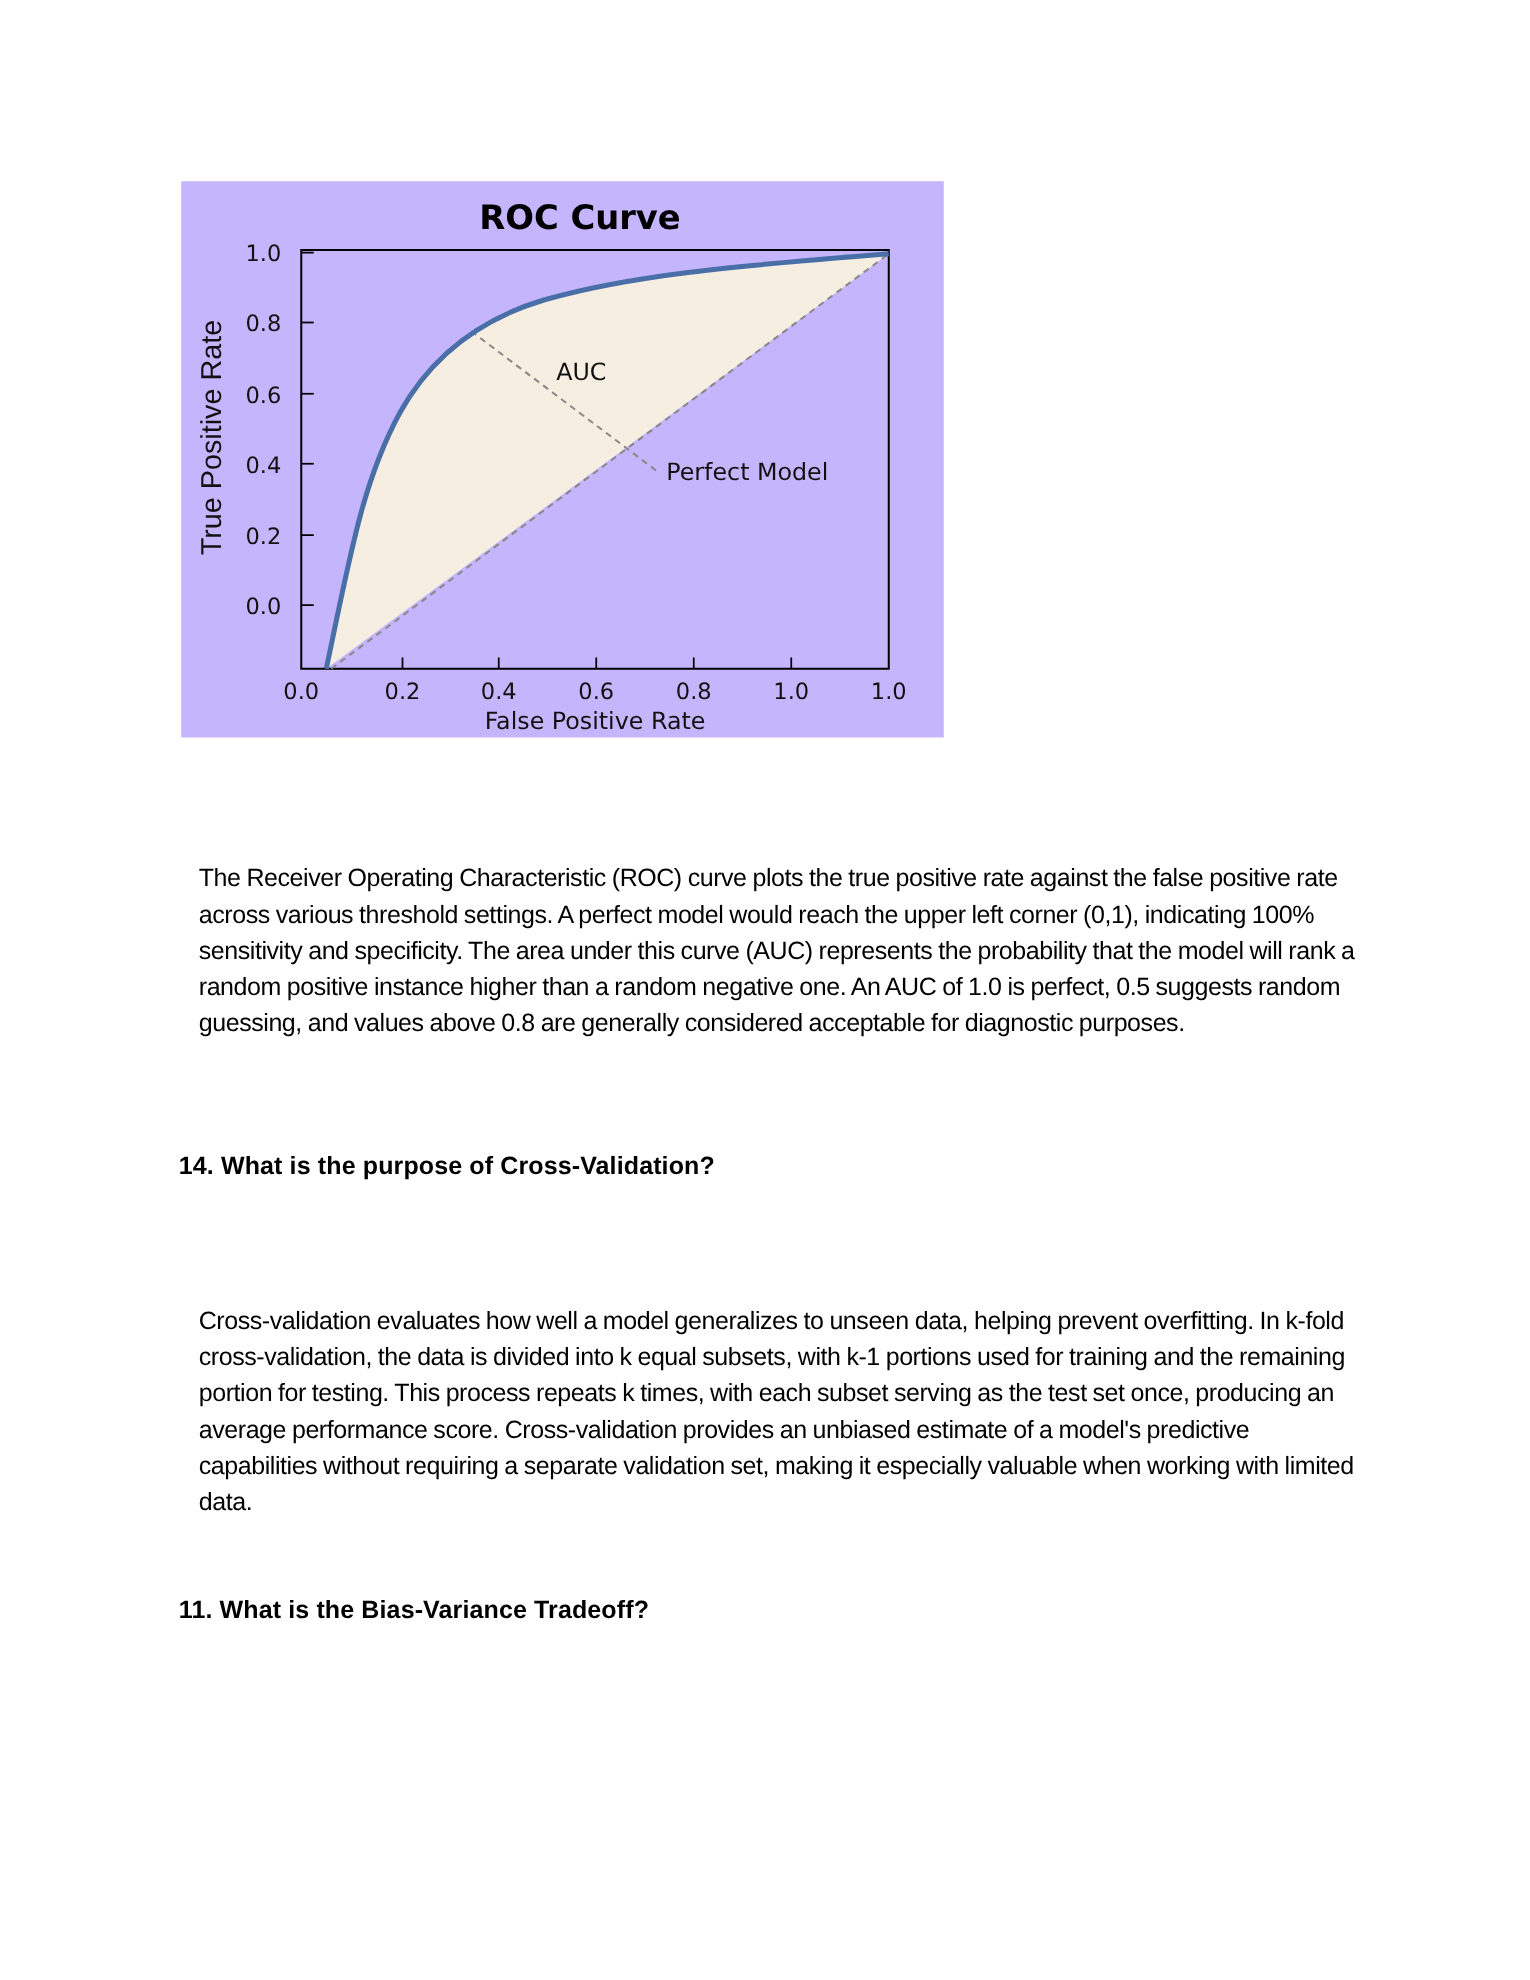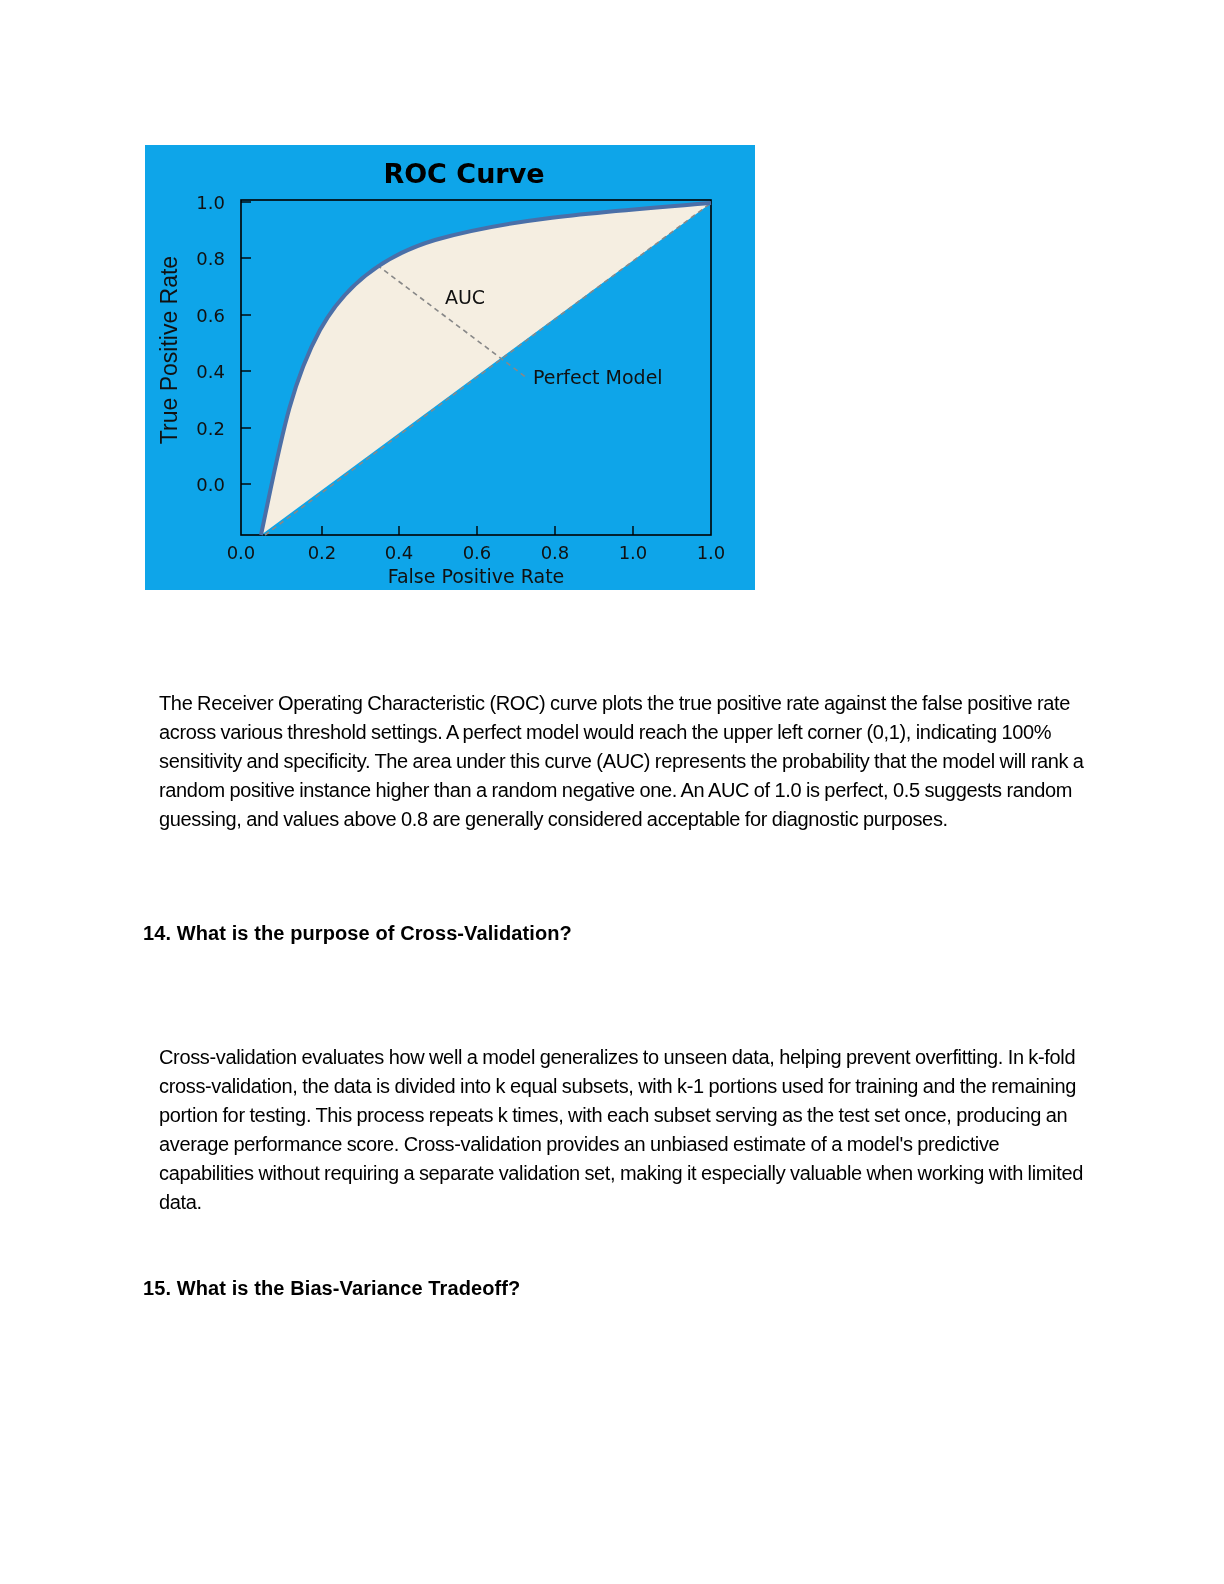--- a/index.html
+++ b/index.html
@@ -1,18 +1,18 @@
 <!DOCTYPE html>
 <html><head>
 <meta charset="utf-8">
 <style>
   html, body { margin:0; padding:0; background:#ffffff; }
   body { width:1224px; height:1584px; position:relative; overflow:hidden;
          font-family:"Liberation Sans", sans-serif; color:#000; }
-  .figure { position:absolute; left:145px; top:145px; width:610px; height:445px; background:#0ea5e9; }
+  .figure { position:absolute; left:145px; top:145px; width:610px; height:445px; background:#c4b5fd; }
   .figure svg { position:absolute; left:0; top:0; }
   .para { position:absolute; left:143px; width:930px; font-size:20px; line-height:29px;
           letter-spacing:-0.35px; word-spacing:-0.5px; margin:16px; }
   .heading { position:absolute; left:143px; font-size:20px; font-weight:bold; margin:0; letter-spacing:0.1px; }
 </style>
 </head>
 <body>
 
 <div class="figure">
   <svg width="610" height="445" viewBox="0 0 610 445" xmlns="http://www.w3.org/2000/svg">
@@ -68,13 +68,13 @@
     <text x="388" y="239" font-family="DejaVu Sans, sans-serif" font-size="19" fill="#111">Perfect Model</text>
   </svg>
 </div>
 
 <p class="para" style="top:673px;">The Receiver Operating Characteristic (ROC) curve plots the true positive rate against the false positive rate across various threshold settings. A perfect model would reach the upper left corner (0,1), indicating 100% sensitivity and specificity. The area under this curve (AUC) represents the probability that the model will rank a random positive instance higher than a random negative one. An AUC of 1.0 is perfect, 0.5 suggests random guessing, and values above 0.8 are generally considered acceptable for diagnostic purposes.</p>
 
 <h3 class="heading" style="top:922px;">14. What is the purpose of Cross-Validation?</h3>
 
 <p class="para" style="top:1027px;">Cross-validation evaluates how well a model generalizes to unseen data, helping prevent overfitting. In k-fold cross-validation, the data is divided into k equal subsets, with k-1 portions used for training and the remaining portion for testing. This process repeats k times, with each subset serving as the test set once, producing an average performance score. Cross-validation provides an unbiased estimate of a model's predictive capabilities without requiring a separate validation set, making it especially valuable when working with limited data.</p>
 
-<h3 class="heading" style="top:1277px;">15. What is the Bias-Variance Tradeoff?</h3>
+<h3 class="heading" style="top:1277px;">11. What is the Bias-Variance Tradeoff?</h3>
 
 </body></html>

